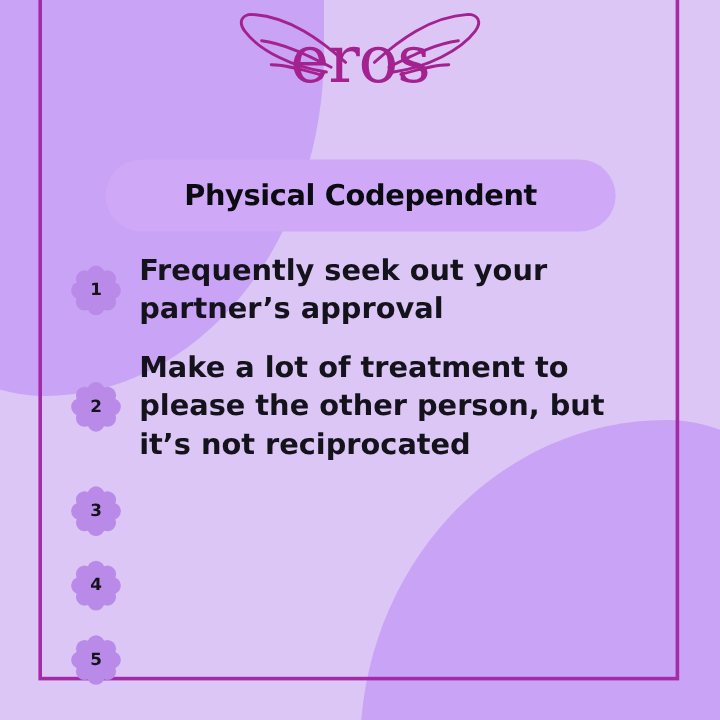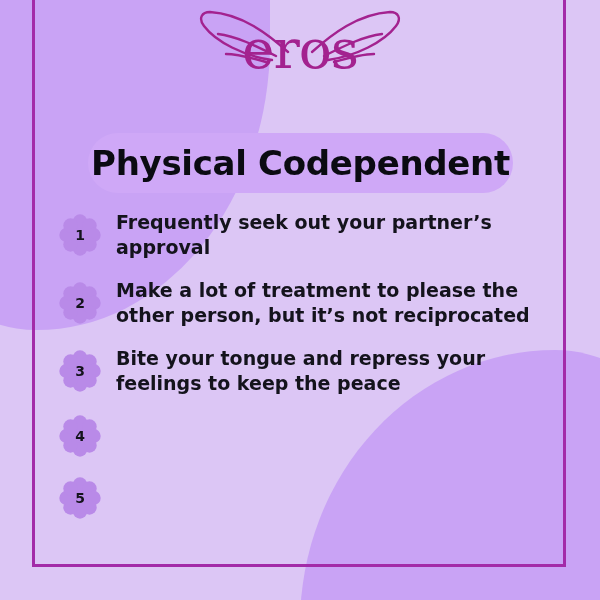--- a/index.html
+++ b/index.html
@@ -101,21 +101,21 @@
     width: 425px;
     height: 60px;
     background: #cfa8f7;
     border-radius: 32px;
     display: flex;
     align-items: center;
     justify-content: center;
   }
   .title-text {
     font-family: "DejaVu Sans", "Liberation Sans", sans-serif;
-    font-size: 34px;
+    font-size: 24px;
     font-weight: bold;
     color: #0b0b12;
     letter-spacing: -0.3px;
     white-space: nowrap;
   }
 
   
   .list {
     position: absolute;
     left: 58px;
@@ -145,21 +145,21 @@
   .badge-num {
     position: relative;
     font-family: "DejaVu Sans", "Liberation Sans", sans-serif;
     font-size: 14px;
     font-weight: bold;
     color: #14131c;
     z-index: 2;
   }
   .item-text {
     font-family: "DejaVu Sans", "Liberation Sans", sans-serif;
-    font-size: 19px;
+    font-size: 24px;
     font-weight: 600;
     line-height: 1.32;
     color: #14131c;
     max-width: 418px;
   }
 </style>
 </head>
 <body>
 
 <div id="poster">
@@ -241,21 +241,20 @@
             <circle cx="35.5" cy="22" r="7.2"></circle>
               <circle cx="31.5" cy="31.5" r="7.2"></circle>
             <circle cx="22" cy="35.5" r="7.2"></circle>
               <circle cx="12.5" cy="31.5" r="7.2"></circle>
             <circle cx="8.5" cy="22" r="7.2"></circle>
               <circle cx="12.5" cy="12.5" r="7.2"></circle>
           </g>
         </svg>
         <span class="badge-num">3</span>
       </div>
-      <div class="item-text">Bite your tongue and repress your feelings to keep the peace</div>
     </div>
 
     <div class="list-item">
       <div class="badge">
         <svg width="44" height="44" viewBox="0 0 44 44">
           <g fill="#b98ae8">
             <circle cx="22" cy="22" r="13"></circle>
             <circle cx="22" cy="8.5" r="7.2"></circle>
               <circle cx="31.5" cy="12.5" r="7.2"></circle>
             <circle cx="35.5" cy="22" r="7.2"></circle>

